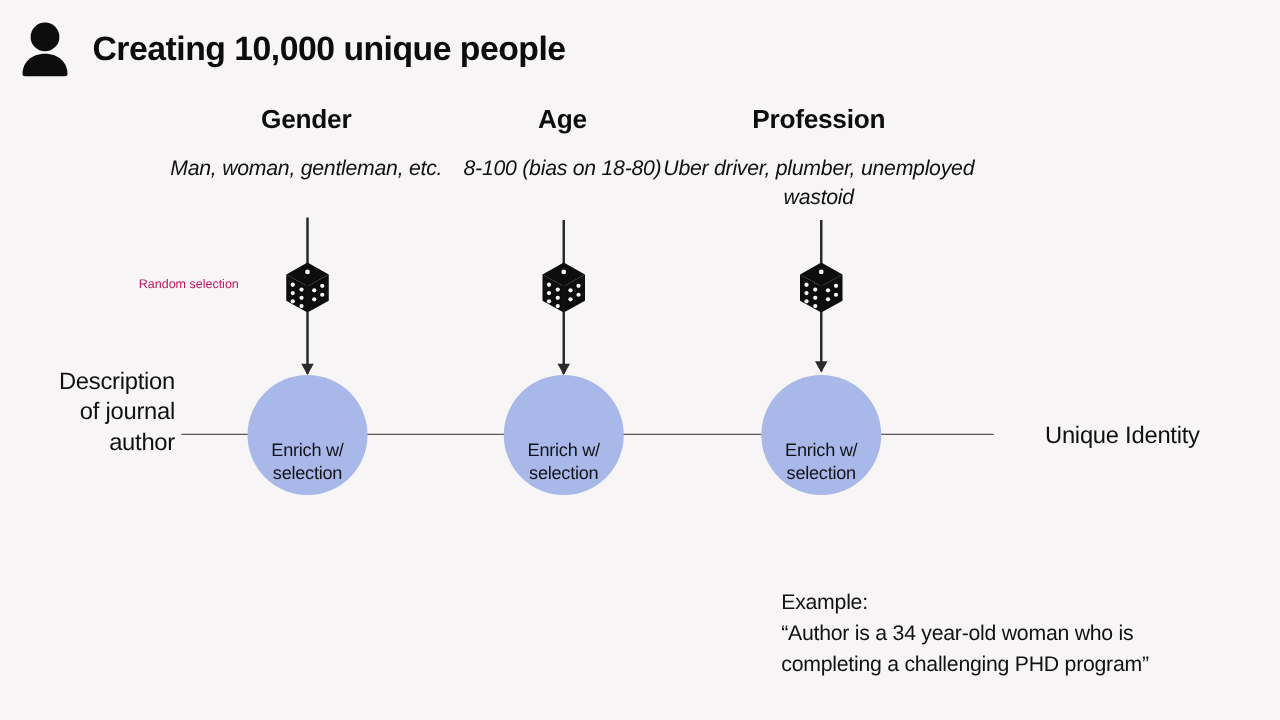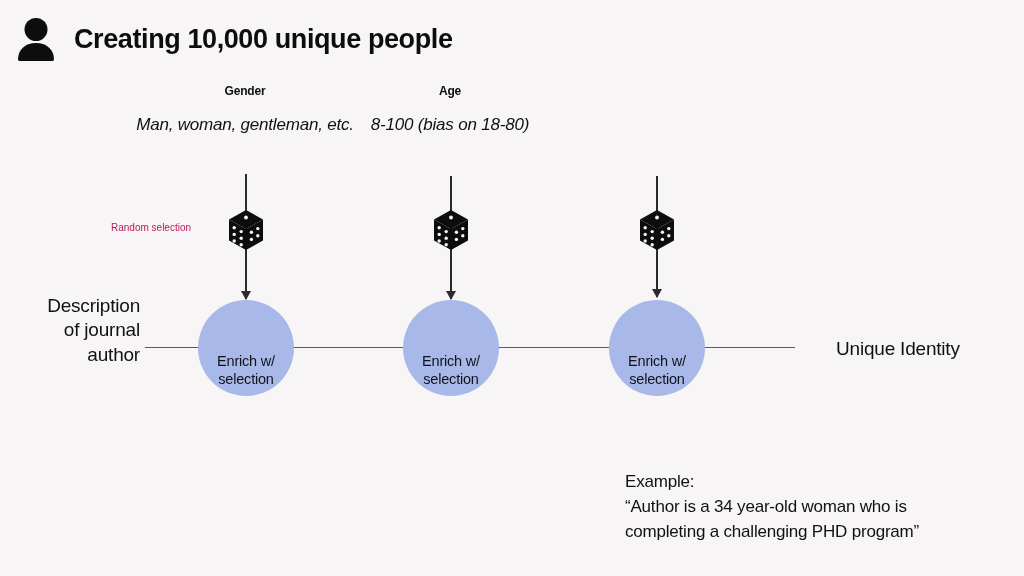--- a/index.html
+++ b/index.html
@@ -45,21 +45,21 @@
   }
 
   
   .column {
     position: absolute;
     top: 84px;
     width: 260px;
     text-align: center;
   }
   .col-header {
-    font-size: 12px;
+    font-size: 21px;
     font-weight: bold;
     color: #0d0d0d;
     letter-spacing: -0.2px;
   }
   .col-desc {
     margin-top: 16px;
     font-size: 17px;
     font-style: italic;
     line-height: 1.35;
     color: #111111;
@@ -185,20 +185,25 @@
     <div class="col-desc">Man, woman,
 gentleman, etc.</div>
   </div>
 
   <div class="column" style="left:320px">
     <div class="col-header">Age</div>
     <div class="col-desc">8-100
 (bias on 18-80)</div>
   </div>
 
+  <div class="column" style="left:525px">
+    <div class="col-header">Profession</div>
+    <div class="col-desc">Uber driver, plumber,
+unemployed wastoid</div>
+  </div>
 
   <div class="v-arrow" style="left:239px; top:174px; height:125px;">
     <div class="shaft"></div>
     <div class="head"></div>
   </div>
 
   <div class="v-arrow" style="left:444px; top:176px; height:123px;">
     <div class="shaft"></div>
     <div class="head"></div>
   </div>

